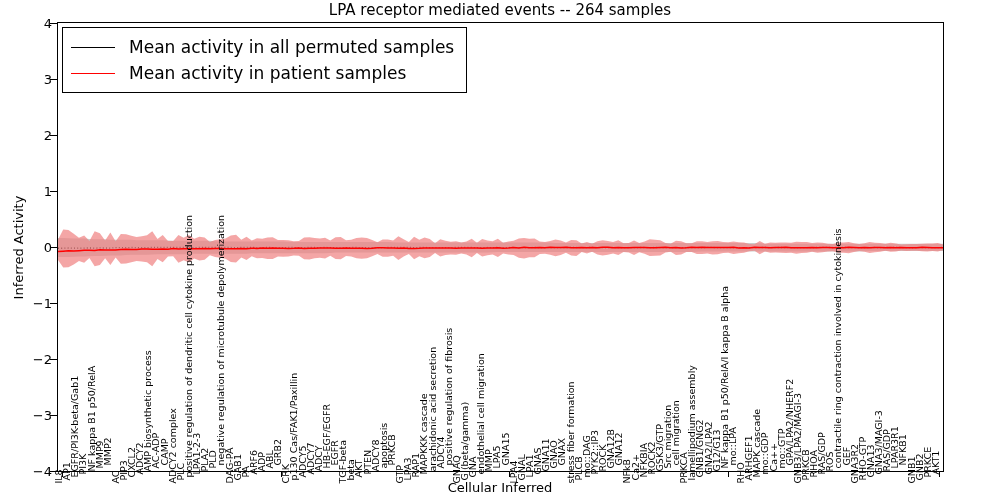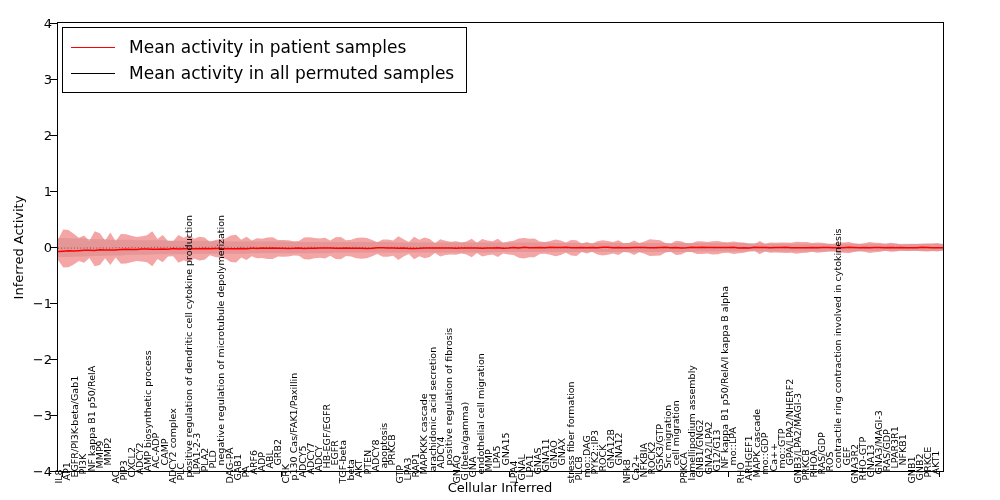--- a/index.html
+++ b/index.html
@@ -48,20 +48,21 @@
     position:absolute;font-size:9.5px;color:#000;white-space:nowrap;
     transform-origin:left bottom;transform:rotate(-90deg);
     line-height:9.5px;
   }
 </style>
 </head>
 <body>
 
 <div id="fig">
 
+  <div class="chart-title">LPA receptor mediated events -- 264 samples</div>
 
   <div class="ylabel">Inferred Activity</div>
   <div class="xlabel">Cellular Inferred</div>
 
   <div id="yticks">
       <div class="ytick-label" style="top: 471px;">−4</div>
       <div class="ytick-mark" style="top: 471px;"></div>
       <div class="ytick-label" style="top: 415px;">−3</div>
       <div class="ytick-mark" style="top: 415px;"></div>
       <div class="ytick-label" style="top: 359px;">−2</div>
@@ -208,22 +209,22 @@
       <div class="xtl" style="left: 842.318px; top: 459px;">LPAR3R1</div>
       <div class="xtl" style="left: 850.438px; top: 456px;">NFKB1</div>
       <div class="xtl" style="left: 858.557px; top: 474px;">GNB1</div>
       <div class="xtl" style="left: 866.676px; top: 471px;">GNB2</div>
       <div class="xtl" style="left: 874.795px; top: 468px;">PRKCE</div>
       <div class="xtl" style="left: 882.915px; top: 465px;">AKT1</div>
     </div>
 
   <div class="legend">
     <div class="legend-row">
+      <span class="legend-line"></span>
+      <span class="legend-text">Mean activity in all permuted samples</span>
+    </div>
+    <div class="legend-row">
       <span class="legend-line red"></span>
       <span class="legend-text">Mean activity in patient samples</span>
     </div>
-    <div class="legend-row">
-      <span class="legend-line"></span>
-      <span class="legend-text">Mean activity in all permuted samples</span>
-    </div>
   </div>
 
 </div>
 
 </body></html>

